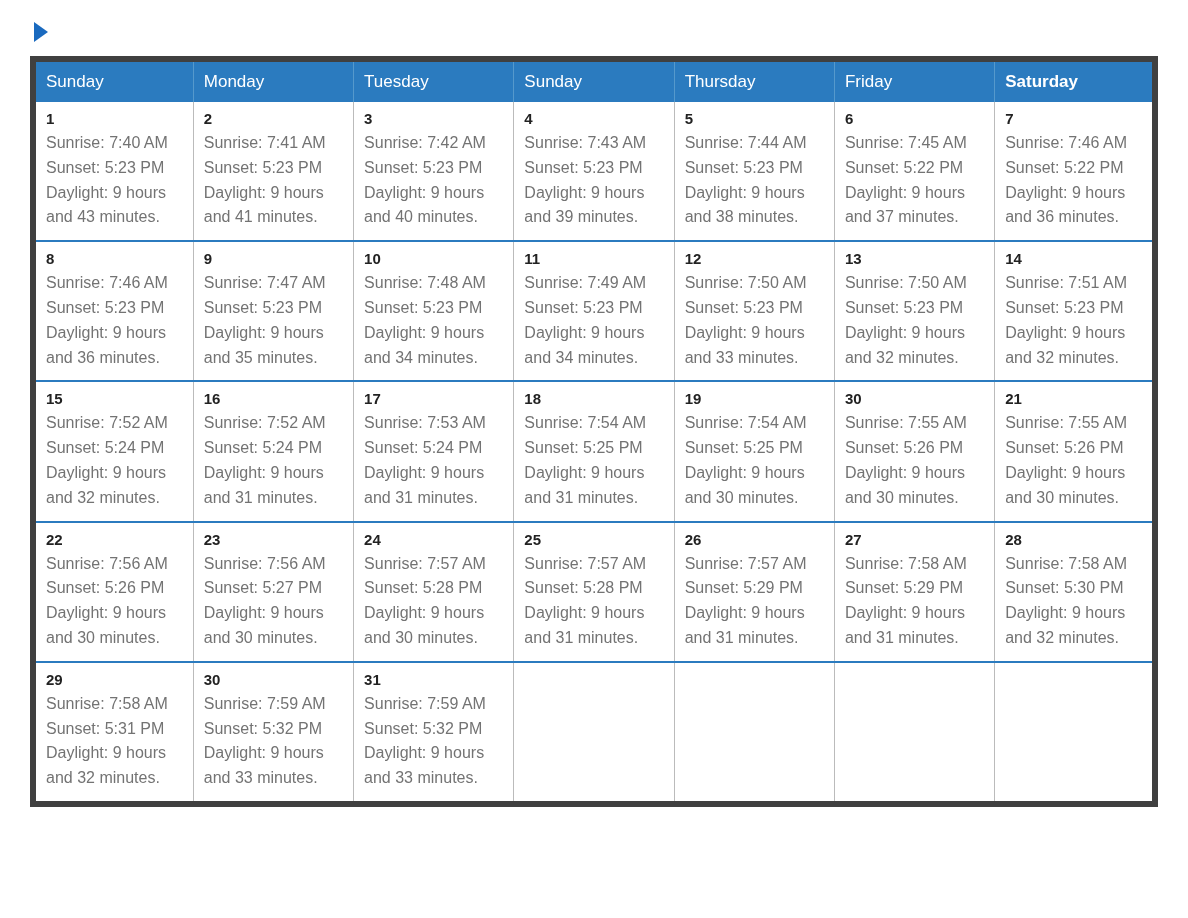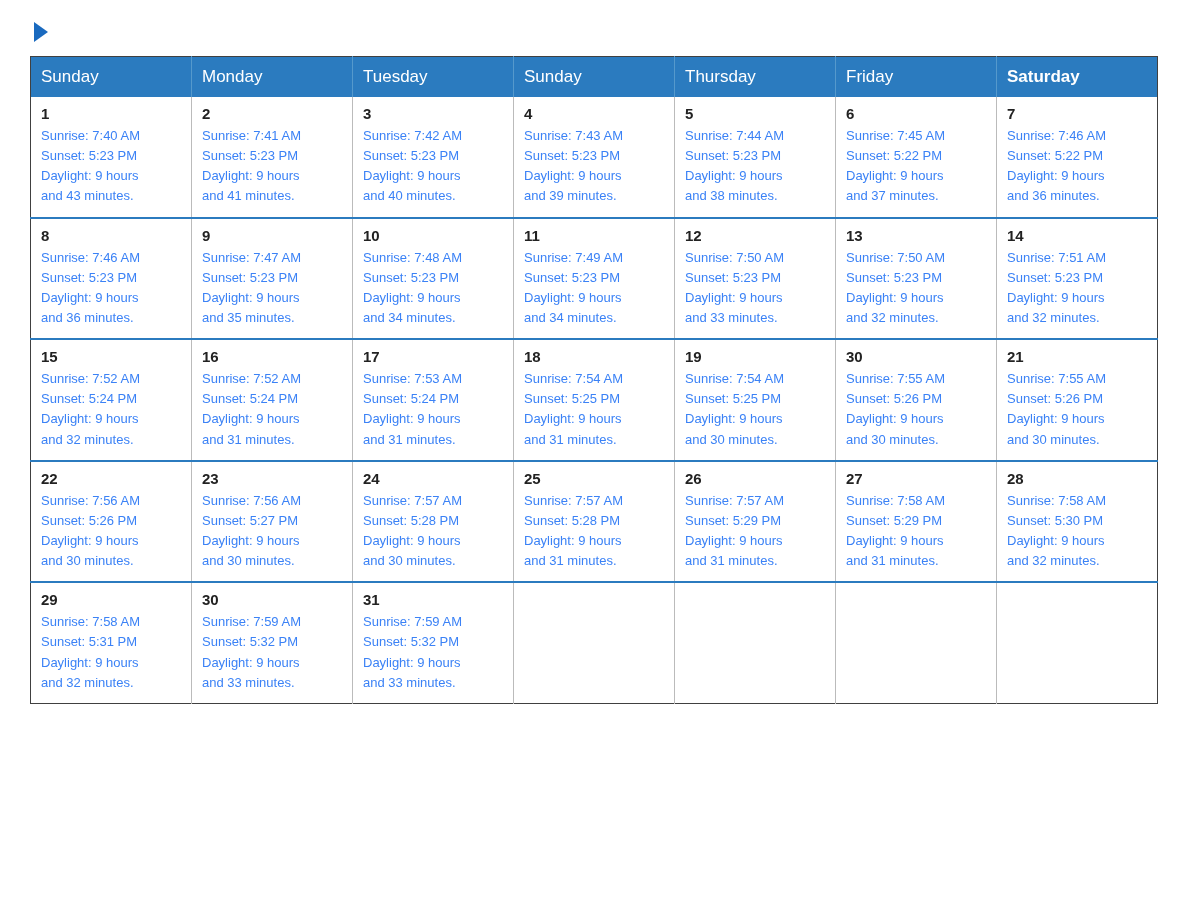--- a/index.html
+++ b/index.html
@@ -57,21 +57,21 @@
     }
     .location-title {
       font-size: 22px;
       color: #444;
       margin-top: 4px;
     }
 
     .calendar {
       width: 100%;
       border-collapse: collapse;
-      border: 1px solid #404040;
+      border: 6px solid #404040;
     }
     .calendar thead tr th {
       background: #2b7bbf;
       color: #fff;
       font-size: 17px;
       font-weight: normal;
       padding: 10px 10px;
       text-align: left;
       border-right: 1px solid #5599cc;
     }
@@ -96,22 +96,22 @@
       margin-top: 10px;
     }
     .day-number {
       font-size: 15px;
       font-weight: bold;
       color: #222;
       display: block;
       margin-bottom: 4px;
     }
     .day-info {
-      font-size: 13px;
-      color: #3b82f6;
+      font-size: 16px;
+      color: #737373;
       line-height: 1.55;
     }
     .empty-cell {
       background: #fff;
     }
   </style>
 </head>
 <body>
 
 <div class="header">

